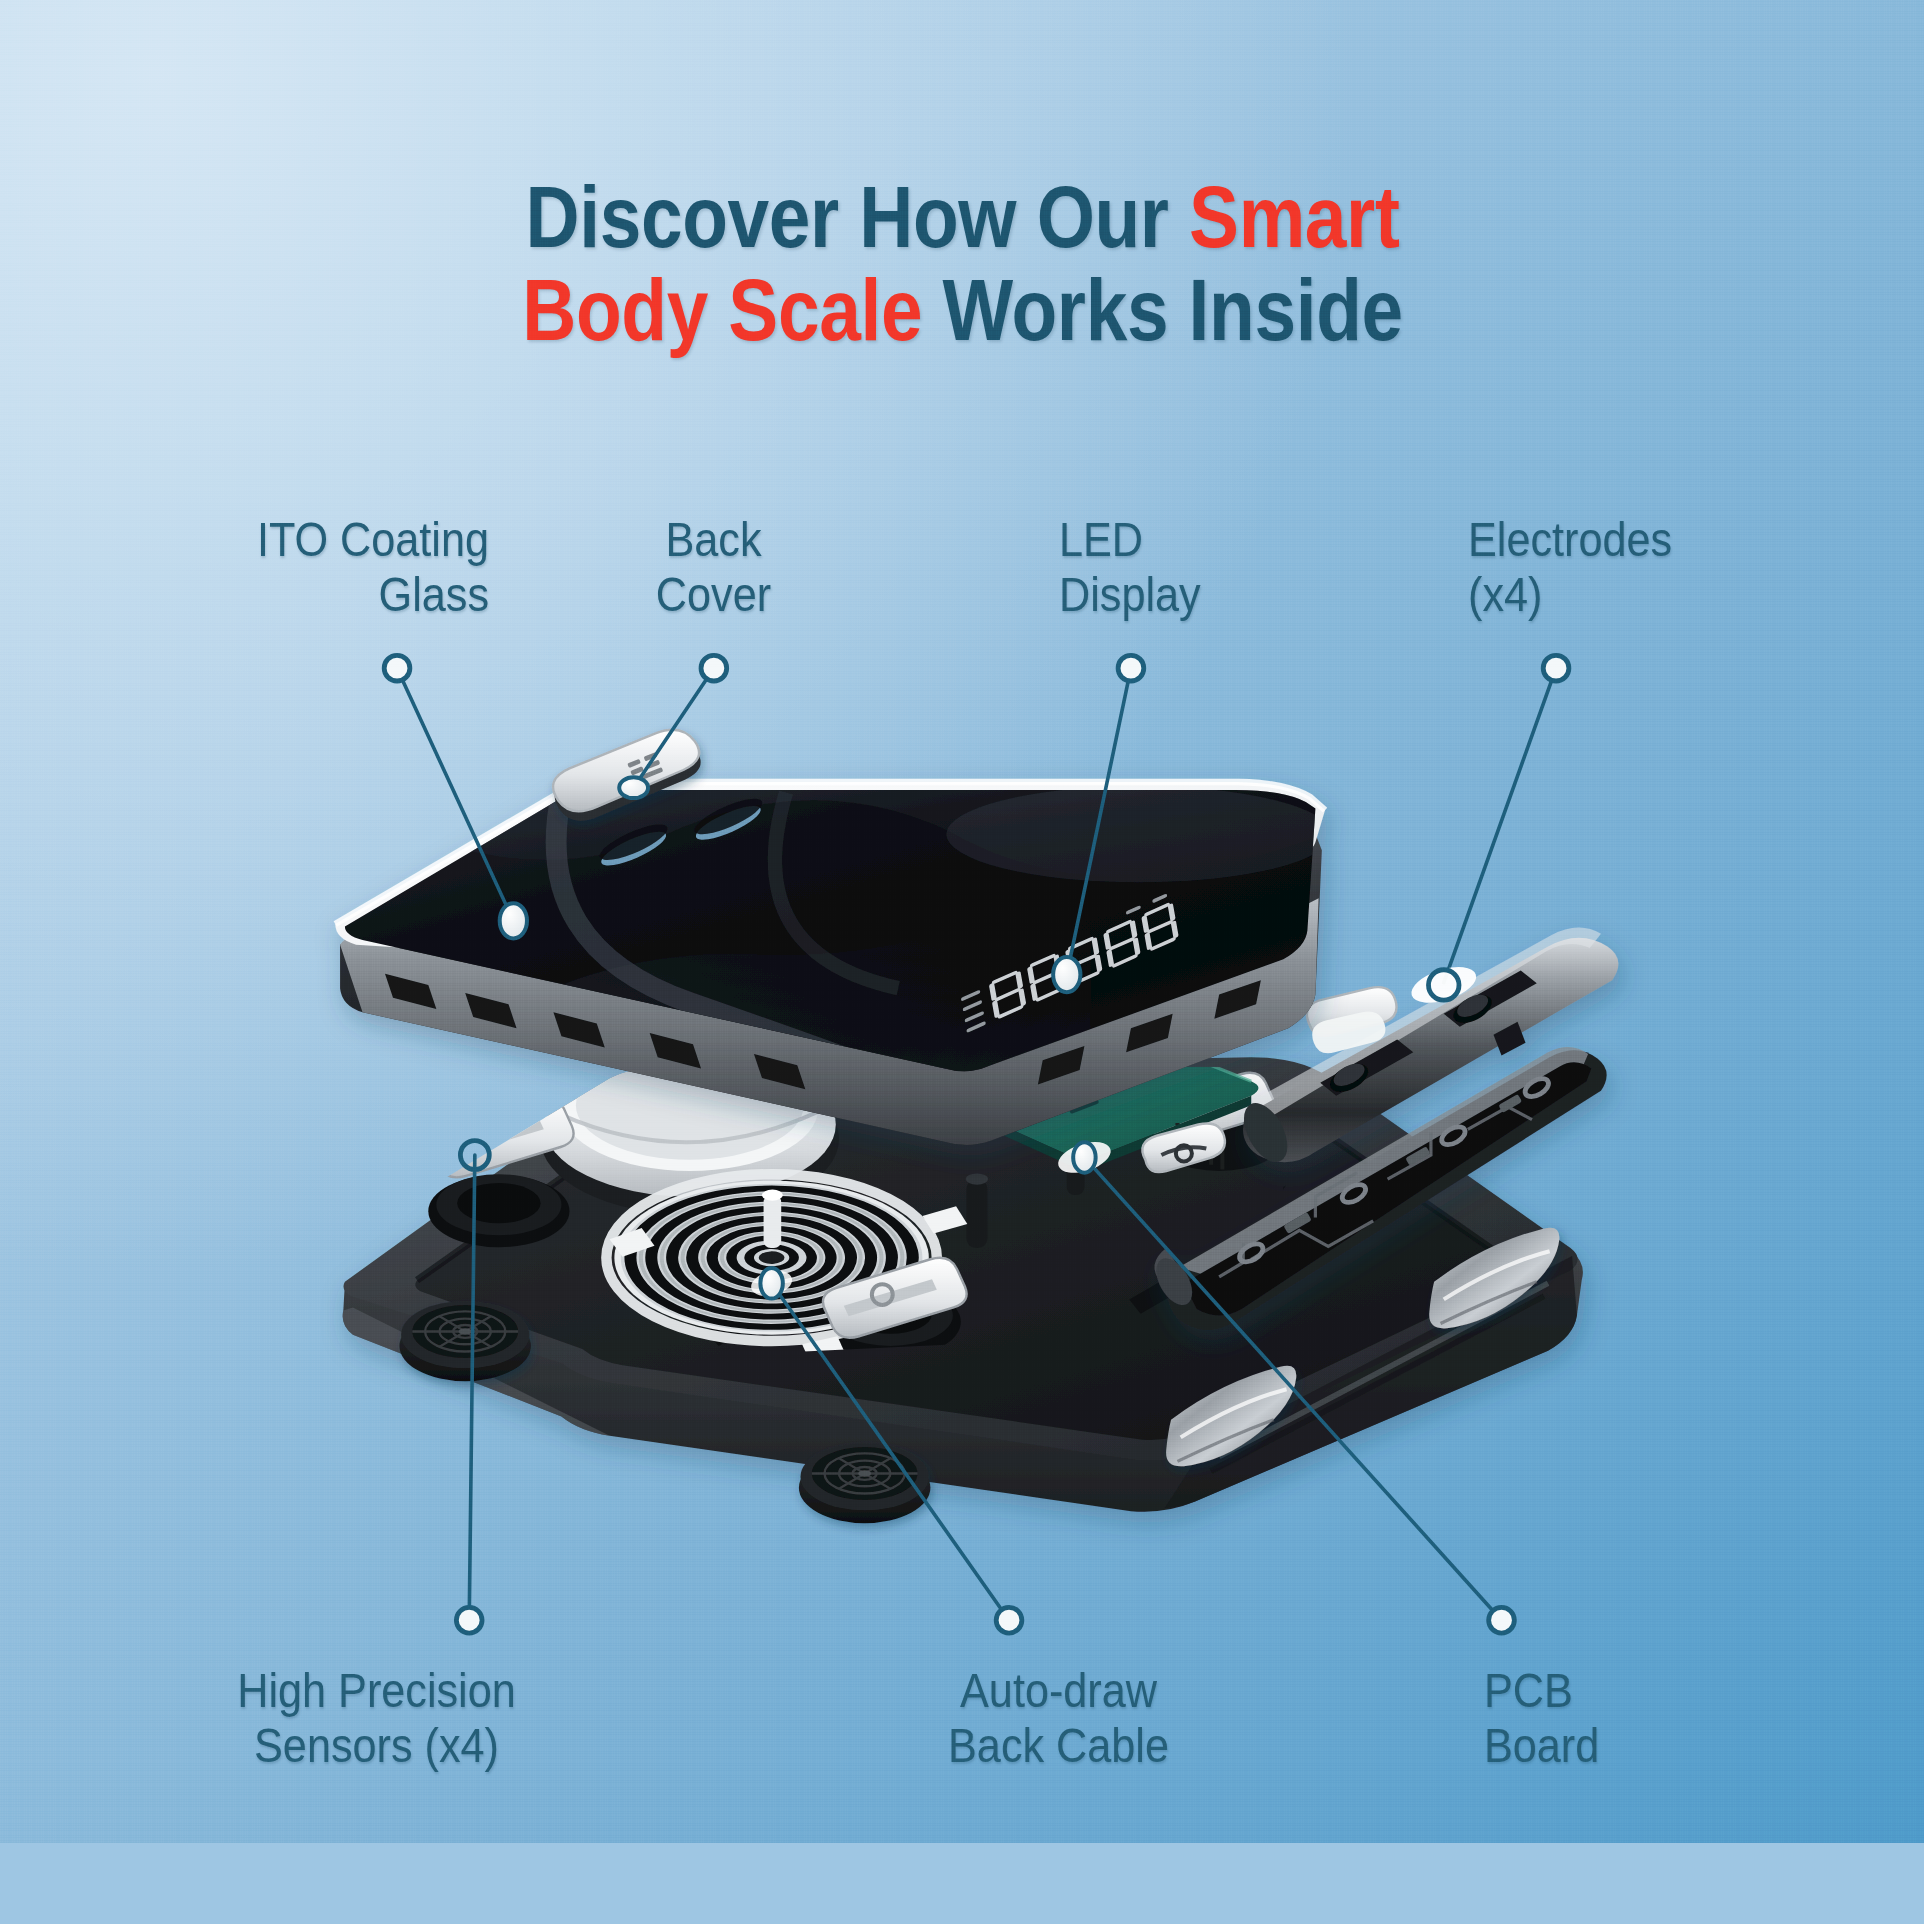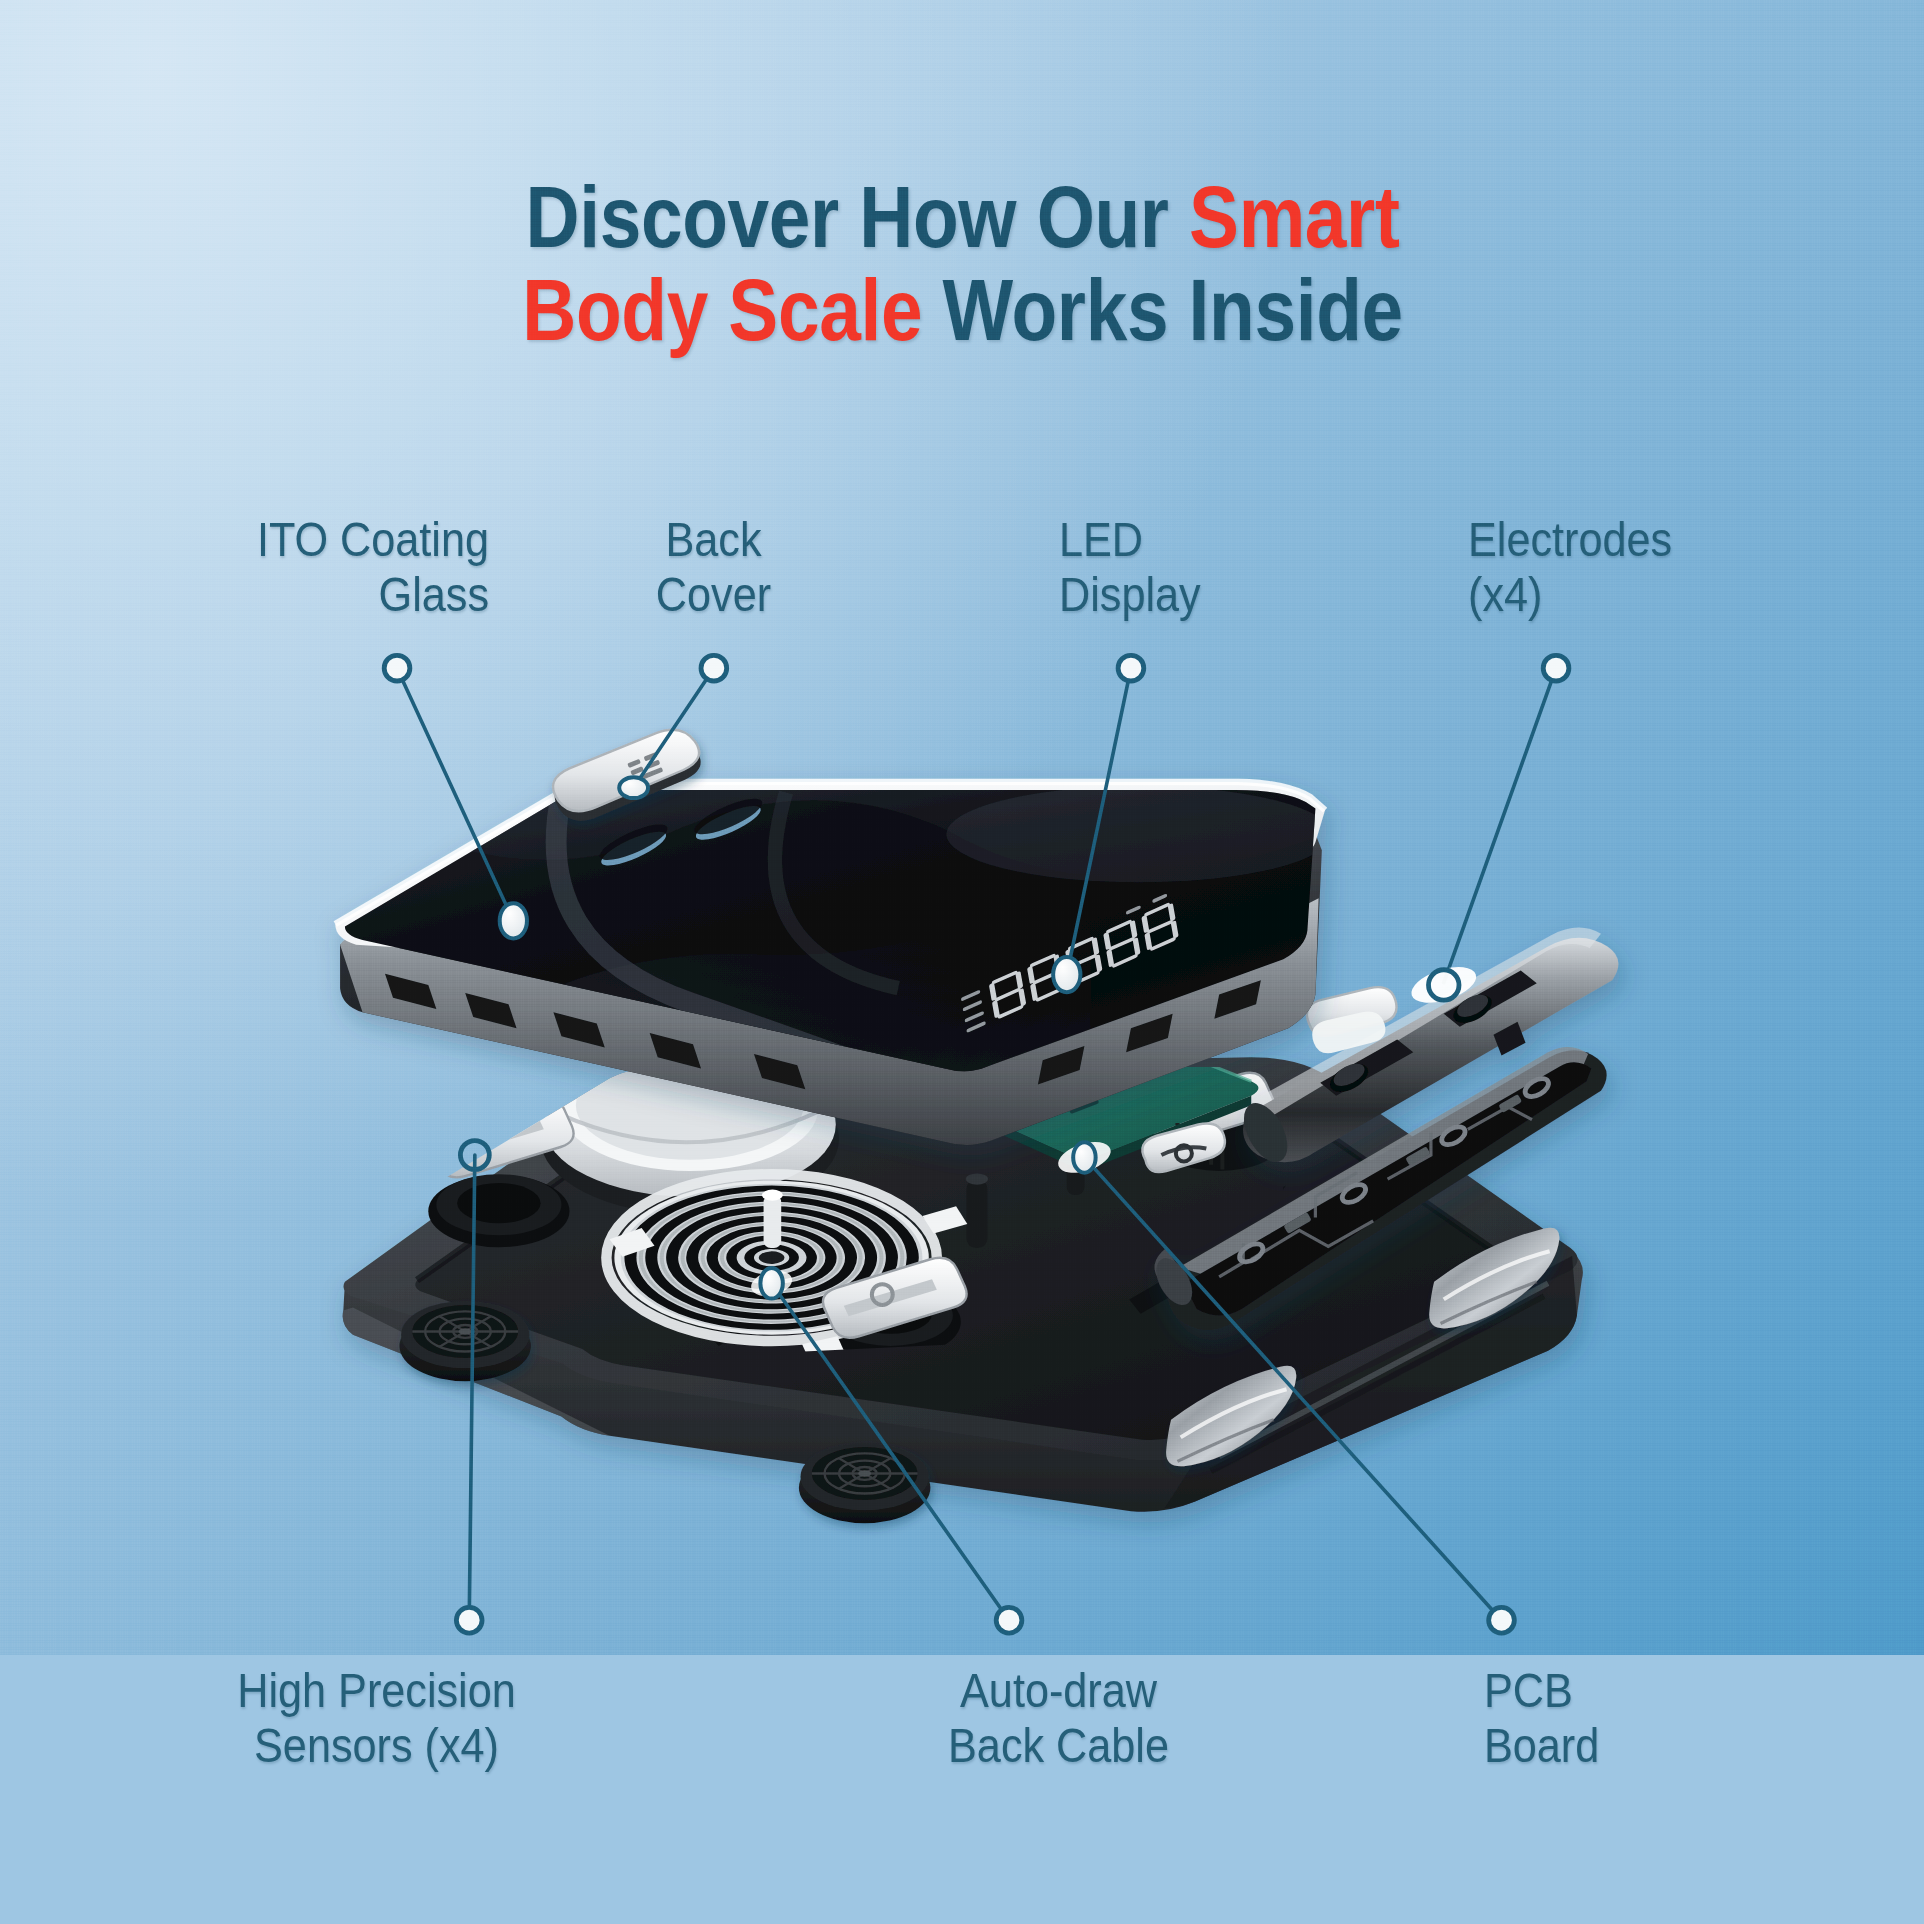--- a/index.html
+++ b/index.html
@@ -2,21 +2,21 @@
 <html style="font-size:13px"><head>
 <meta charset="utf-8">
 <style>
   html,body{margin:0;padding:0;}
   body{
     width:1925px;height:1925px;overflow:hidden;
     font-family:"Liberation Sans",sans-serif;
     background:#9ec6e3;
   }
   #stage{
-    position:relative;width:1925px;height:1655px;
+    position:relative;width:1925px;height:1843px;
     background:
       radial-gradient(circle at 8% 4%, rgba(215,232,245,.95) 0%, rgba(215,232,245,0) 48%),
       linear-gradient(135deg,#b3d2e8 0%, #a3c8e3 28%, #7db2d6 62%, #4f9bca 100%);
   }
   #grain{
     position:absolute;inset:0;pointer-events:none;opacity:.055;
     background-image:
       repeating-linear-gradient(0deg,rgba(0,0,0,.55) 0 0.8px,transparent 0.8px 2.4px),
       repeating-linear-gradient(90deg,rgba(255,255,255,.5) 0 0.8px,transparent 0.8px 2.4px);
     mix-blend-mode:overlay;

